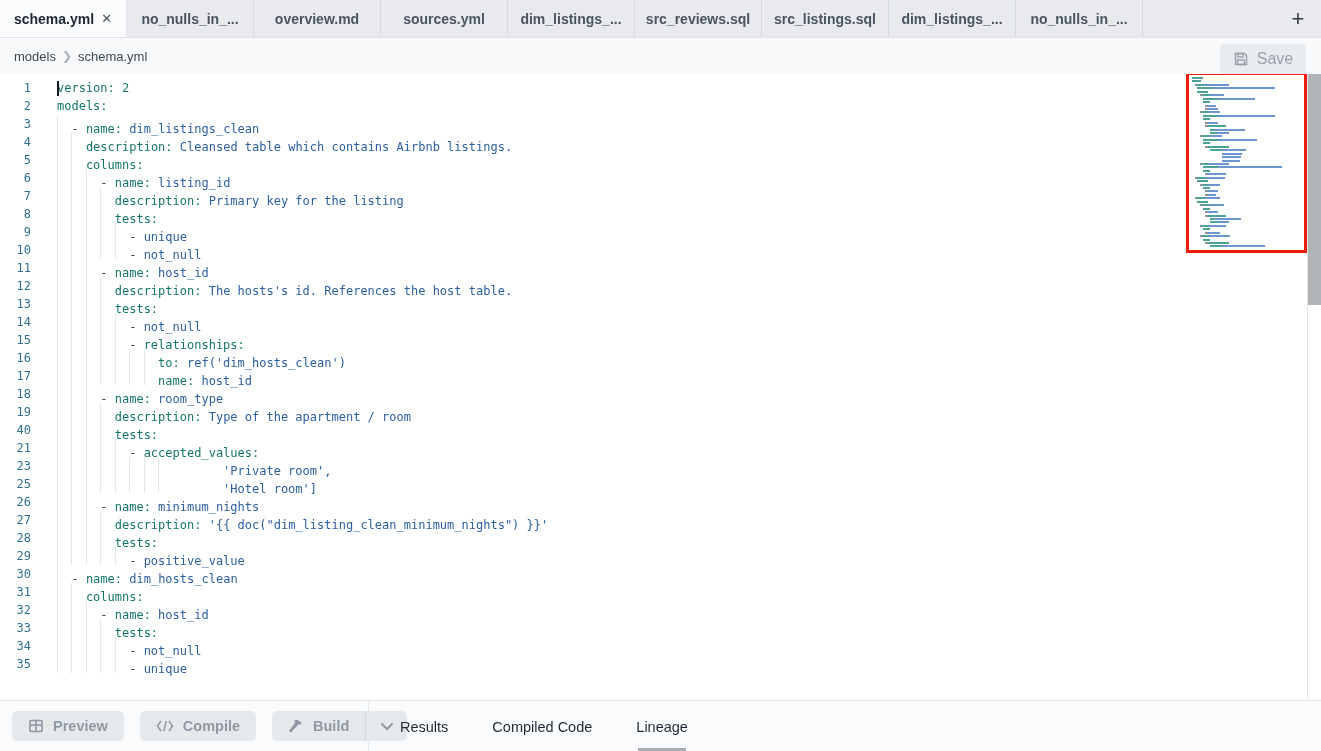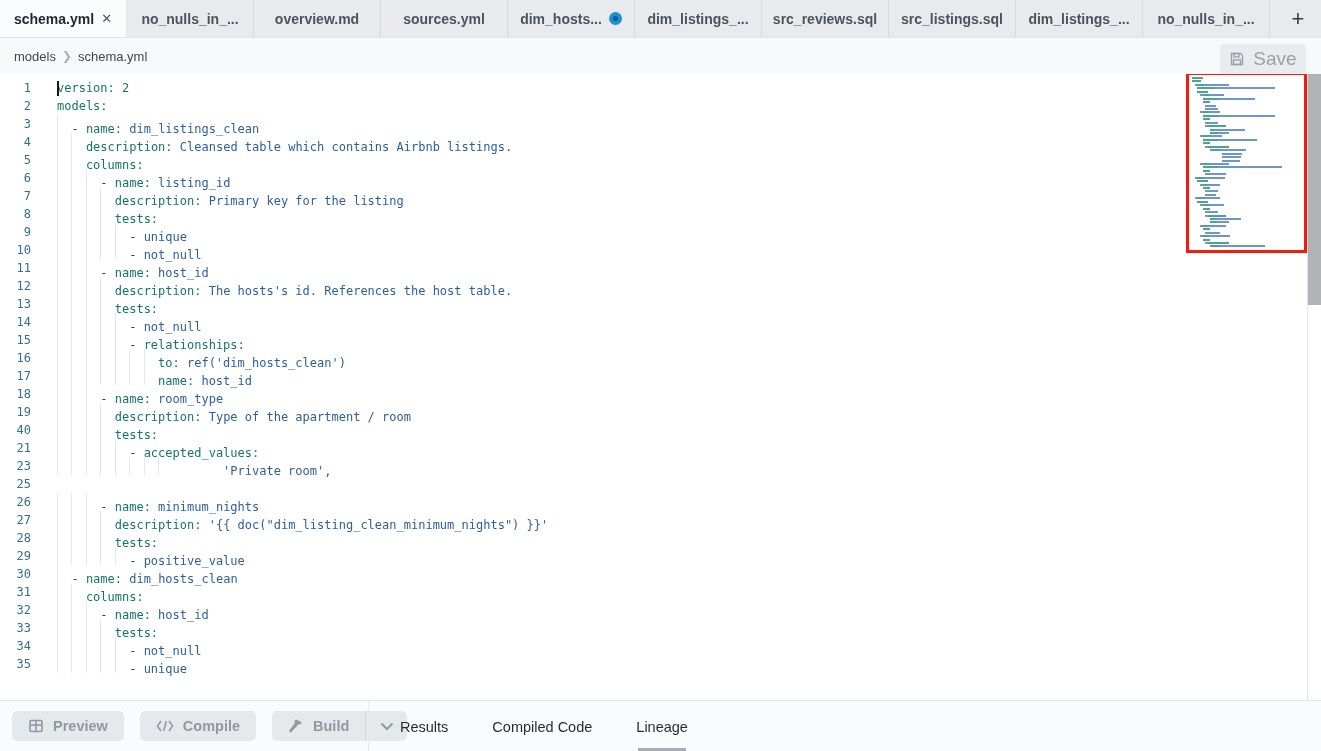--- a/index.html
+++ b/index.html
@@ -22,21 +22,21 @@
             font-size:22px; color:#333b44; font-weight:400; cursor:pointer; }
 
   
   .pathbar { position:absolute; left:0; top:38px; width:1321px; height:36px;
              background:#f8f9fb; }
   .crumbs { position:absolute; left:14px; top:0; height:36px; display:flex; align-items:center;
             gap:6px; font-size:13px; color:#3d4852; }
   .crumb-sep { color:#aab1b8; font-size:12px; }
   .savebtn { position:absolute; right:15px; top:6px; width:86px; height:30px;
              background:#e9ecef; border:none; border-radius:4px; display:flex; align-items:center;
-             justify-content:center; gap:8px; font-size:19px; color:#97a1ab;
+             justify-content:center; gap:8px; font-size:16px; color:#97a1ab;
              font-family:inherit; }
   .savebtn svg { display:block; }
 
   
   .editor { position:absolute; left:0; top:74px; width:1321px; height:626px;
             background:#fff; overflow:hidden; }
   .rows { position:absolute; left:0; top:5px; width:1185px; }
   .row { display:flex; height:18px; font:12px/18px "DejaVu Sans Mono", monospace; }
   .ln  { flex:0 0 44px; text-align:right; padding-right:13px; color:#31708f; user-select:none; }
   .ct  { padding-left:13px; white-space:pre; color:#39424c; }
@@ -95,24 +95,20 @@
       <div class="tab">
         <span>no_nulls_in_...</span>
       </div>
       <div class="tab">
         <span>overview.md</span>
       </div>
       <div class="tab">
         <span>sources.yml</span>
       </div>
       <div class="tab">
-        <span>dim_hosts...</span>
-        <span class="dot"></span>
-      </div>
-      <div class="tab">
         <span>dim_listings_...</span>
       </div>
       <div class="tab">
         <span>src_reviews.sql</span>
       </div>
       <div class="tab">
         <span>src_listings.sql</span>
       </div>
       <div class="tab">
         <span>dim_listings_...</span>
@@ -226,20 +222,21 @@
         <div class="row">
           <span class="ln">21</span>
           <span class="ct"><span class="ig"></span><span class="ig"></span><span class="ig"></span><span class="ig"></span><span class="ig"></span><span class="p">- </span><span class="k">accepted_values:</span></span>
         </div>
         <div class="row">
           <span class="ln">23</span>
           <span class="ct"><span class="ig"></span><span class="ig"></span><span class="ig"></span><span class="ig"></span><span class="ig"></span><span class="ig"></span><span class="ig"></span><span class="ig"></span>       <span class="v">'Private room',</span></span>
         </div>
         <div class="row">
           <span class="ln">25</span>
+          <span class="ct"><span class="ig"></span><span class="ig"></span><span class="ig"></span><span class="ig"></span><span class="ig"></span><span class="ig"></span><span class="ig"></span><span class="ig"></span>       <span class="v">'Hotel room']</span></span>
         </div>
         <div class="row">
           <span class="ln">26</span>
           <span class="ct"><span class="ig"></span><span class="ig"></span><span class="ig"></span><span class="p">- </span><span class="k">name:</span><span class="v"> minimum_nights</span></span>
         </div>
         <div class="row">
           <span class="ln">27</span>
           <span class="ct"><span class="ig"></span><span class="ig"></span><span class="ig"></span><span class="ig"></span><span class="k">description:</span><span class="v"> '{{ doc("dim_listing_clean_minimum_nights") }}'</span></span>
         </div>
         <div class="row">

